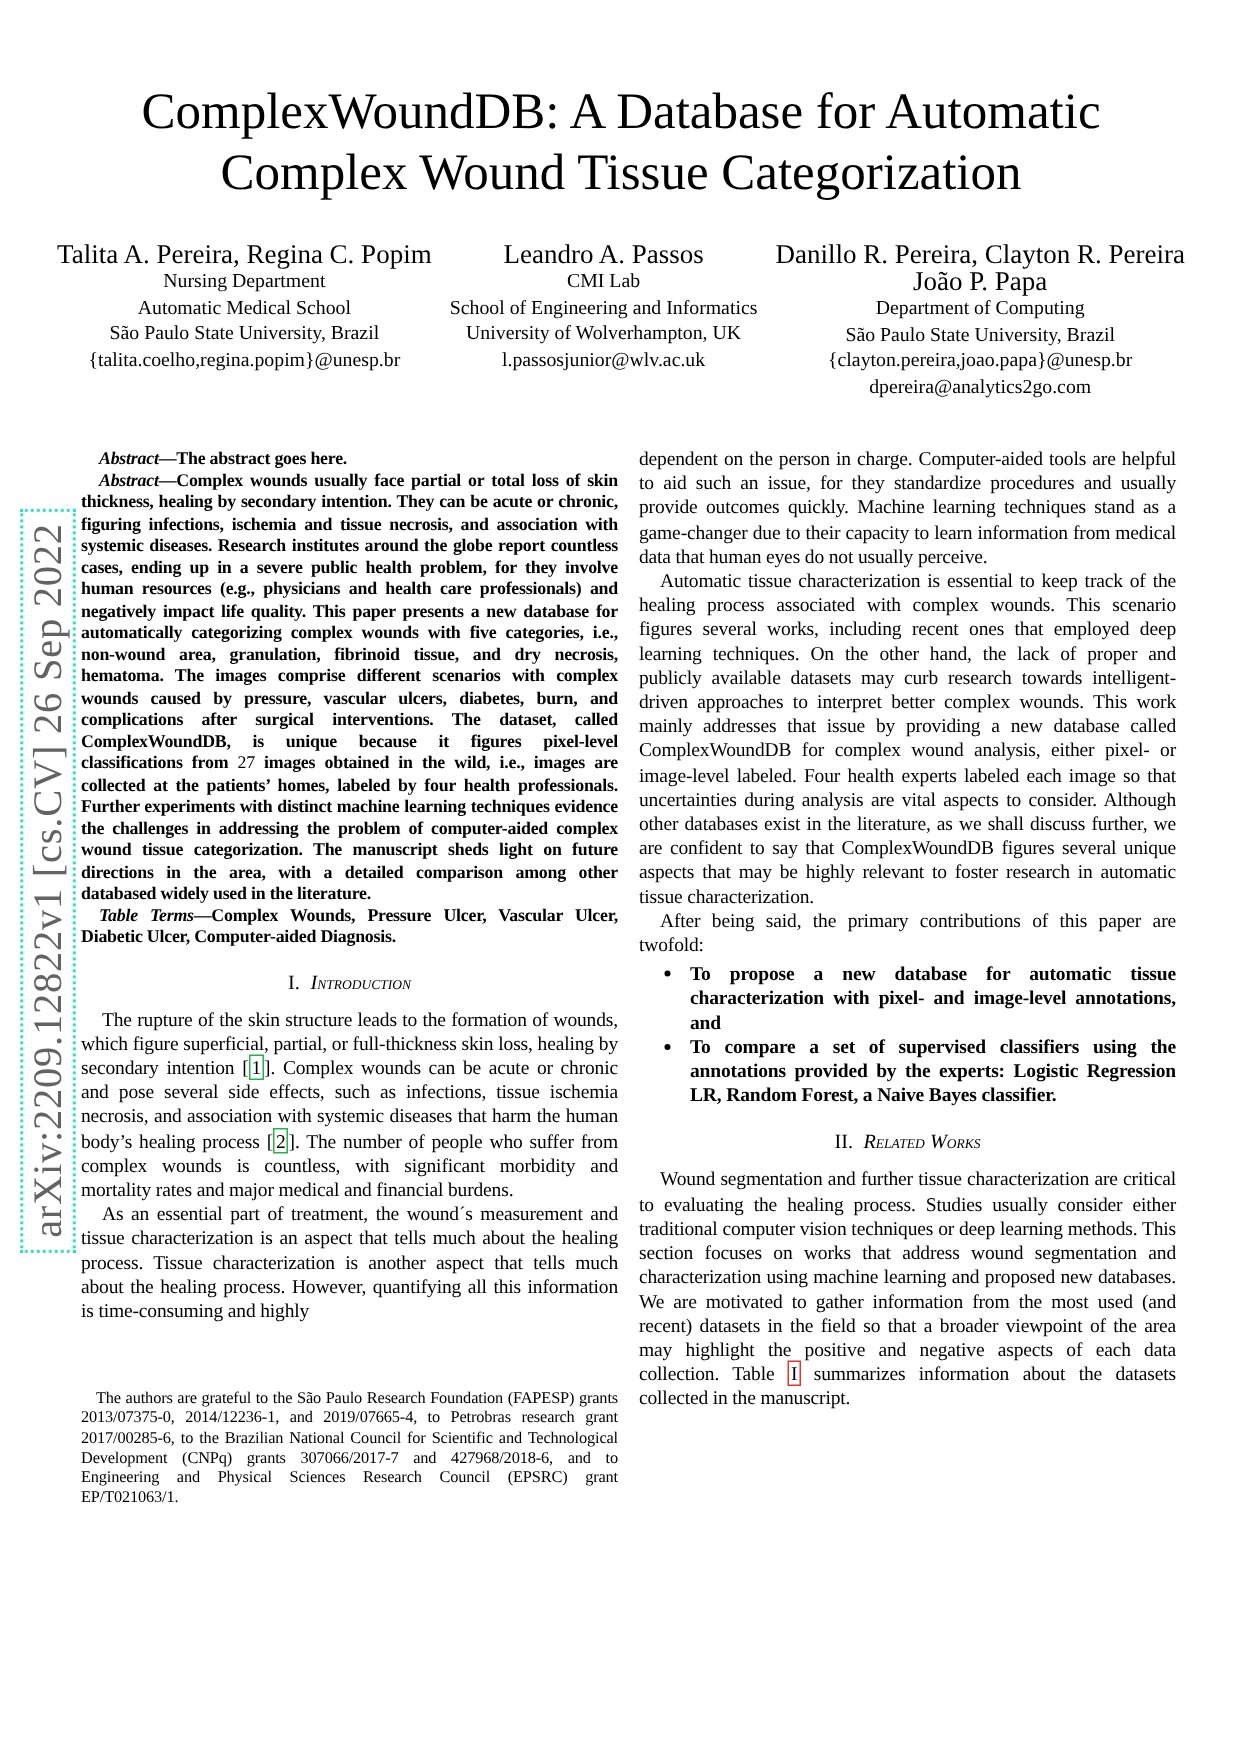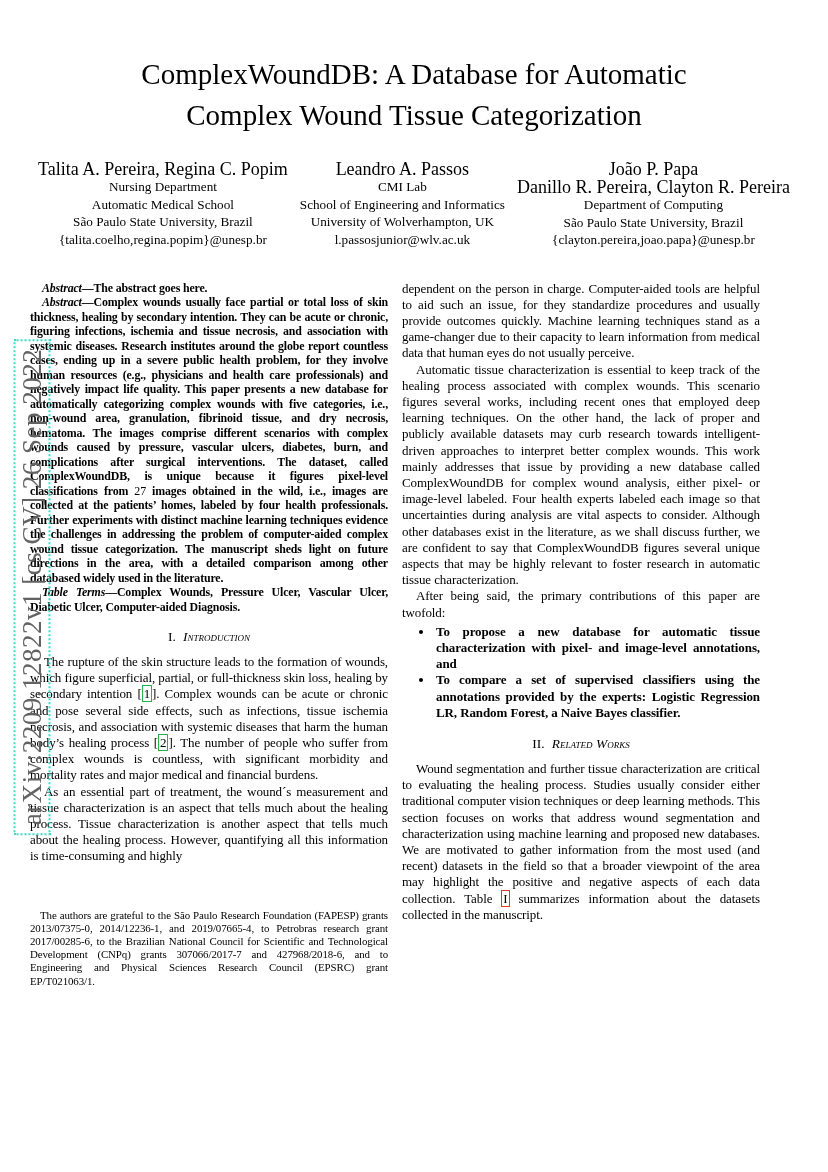--- a/index.html
+++ b/index.html
@@ -22,39 +22,39 @@
     font-size:27px;
     color:#636363;
     letter-spacing:0.5px;
     border:2px dotted #35dfc6;
     padding:1px 8px;
   }
   
   .title {
     margin-top:54px;
     text-align:center;
-    font-size:29px;
+    font-size:34px;
     line-height:41px;
     font-weight:normal;
   }
   
   .authors {
     display:flex;
     justify-content:space-evenly;
     align-items:flex-start;
     margin-top:24px;
     padding:0 26px;
   }
   .author-block { text-align:center; font-size:13.2px; line-height:17.5px; }
   .author-names { font-size:18px; line-height:18px; }
   
   .cols {
     display:flex;
     gap:14px;
-    padding-left:30px;
+    padding-left:54px;
     margin-top:32px;
   }
   .col { width:358px; }
   p.body {
     font-size:13px;
     line-height:16.2px;
     text-align:justify;
     text-indent:14px;
     letter-spacing:-0.1px;
   }
@@ -129,25 +129,26 @@
       <div>{talita.coelho,regina.popim}@unesp.br</div>
     </div>
     <div class="author-block">
       <div class="author-names">Leandro A. Passos</div>
       <div>CMI Lab</div>
       <div>School of Engineering and Informatics</div>
       <div>University of Wolverhampton, UK</div>
       <div>l.passosjunior@wlv.ac.uk</div>
     </div>
     <div class="author-block">
+      <div class="author-names">Danillo R. Pereira, Clayton R. Pereira</div>
       <div class="author-names">João P. Papa</div>
-      <div class="author-names">Danillo R. Pereira, Clayton R. Pereira</div>
       <div>Department of Computing</div>
       <div>São Paulo State University, Brazil</div>
       <div>{clayton.pereira,joao.papa}@unesp.br</div>
+      <div>dpereira@analytics2go.com</div>
     </div>
   </div>
 
   <div class="cols">
 
     <div class="col">
       <p class="abstract"><span class="lead">Abstract</span><span>—The abstract goes here.</span></p>
       <p class="abstract"><span class="lead">Abstract</span><span>—Complex wounds usually face partial or total loss of skin thickness, healing by secondary intention. They can be acute or chronic, figuring infections, ischemia and tissue necrosis, and association with systemic diseases. Research institutes around the globe report countless cases, ending up in a severe public health problem, for they involve human resources (e.g., physicians and health care professionals) and negatively impact life quality. This paper presents a new database for automatically categorizing complex wounds with five categories, i.e., non-wound area, granulation, fibrinoid tissue, and dry necrosis, hematoma. The images comprise different scenarios with complex wounds caused by pressure, vascular ulcers, diabetes, burn, and complications after surgical interventions. The dataset, called ComplexWoundDB, is unique because it figures pixel-level classifications from </span><span class="regular-num">27</span><span> images obtained in the wild, i.e., images are collected at the patients’ homes, labeled by four health professionals. Further experiments with distinct machine learning techniques evidence the challenges in addressing the problem of computer-aided complex wound tissue categorization. The manuscript sheds light on future directions in the area, with a detailed comparison among other databased widely used in the literature.</span></p>
       <p class="abstract"><span class="lead">Table Terms</span><span>—Complex Wounds, Pressure Ulcer, Vascular Ulcer, Diabetic Ulcer, Computer-aided Diagnosis.</span></p>
 

